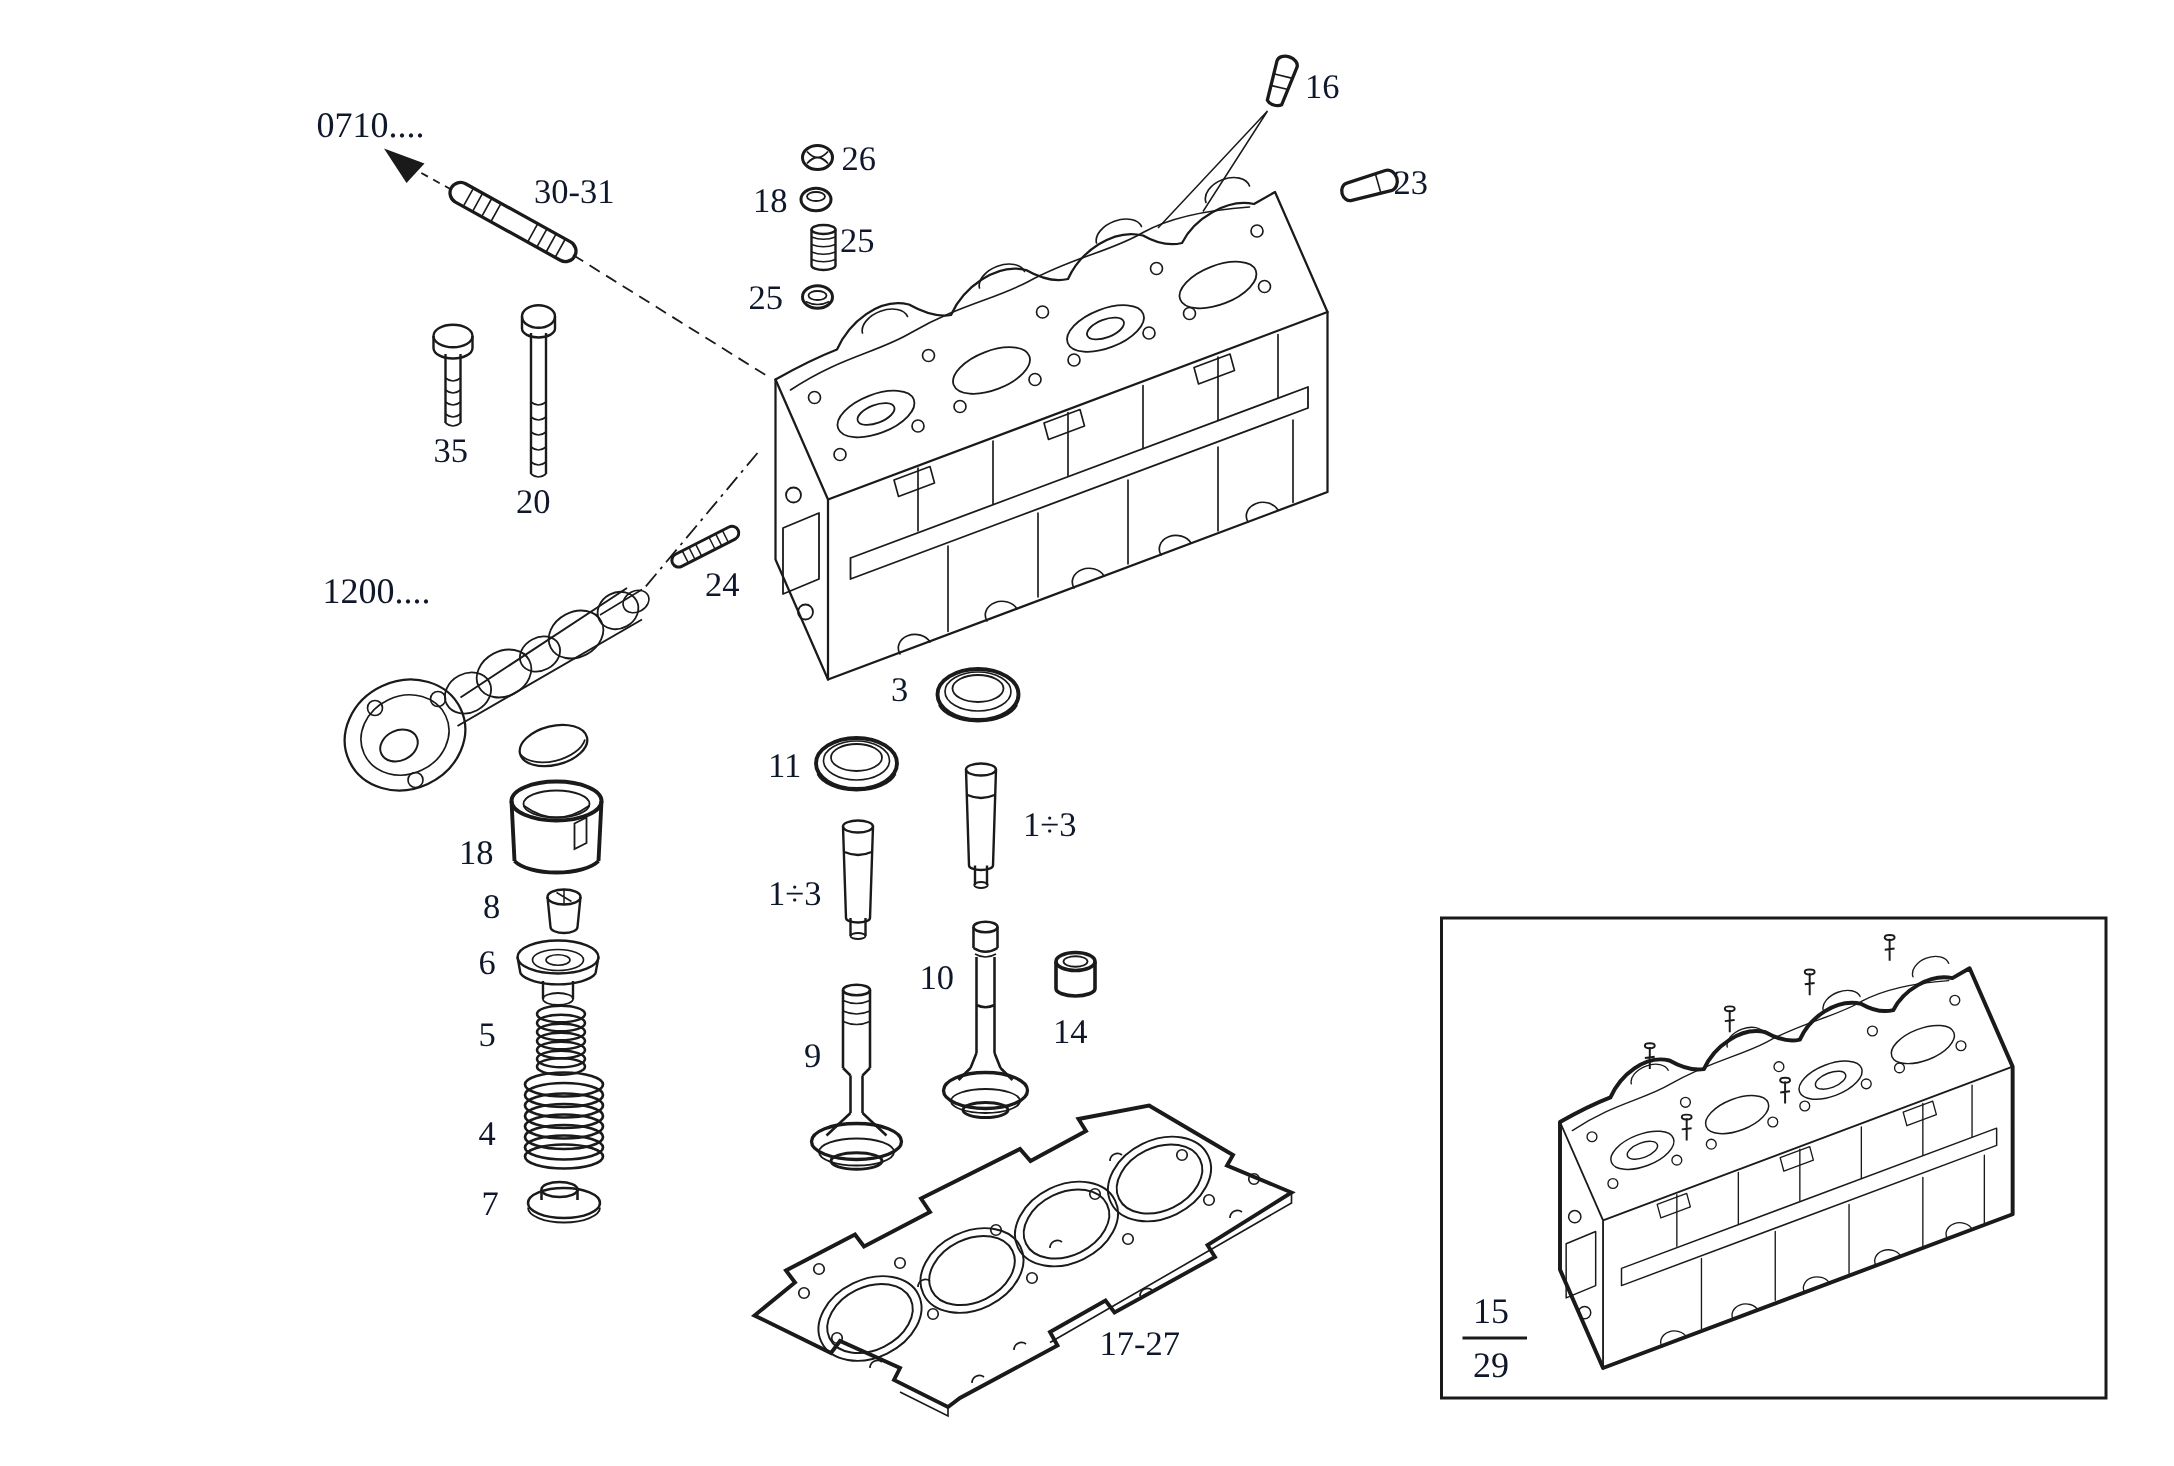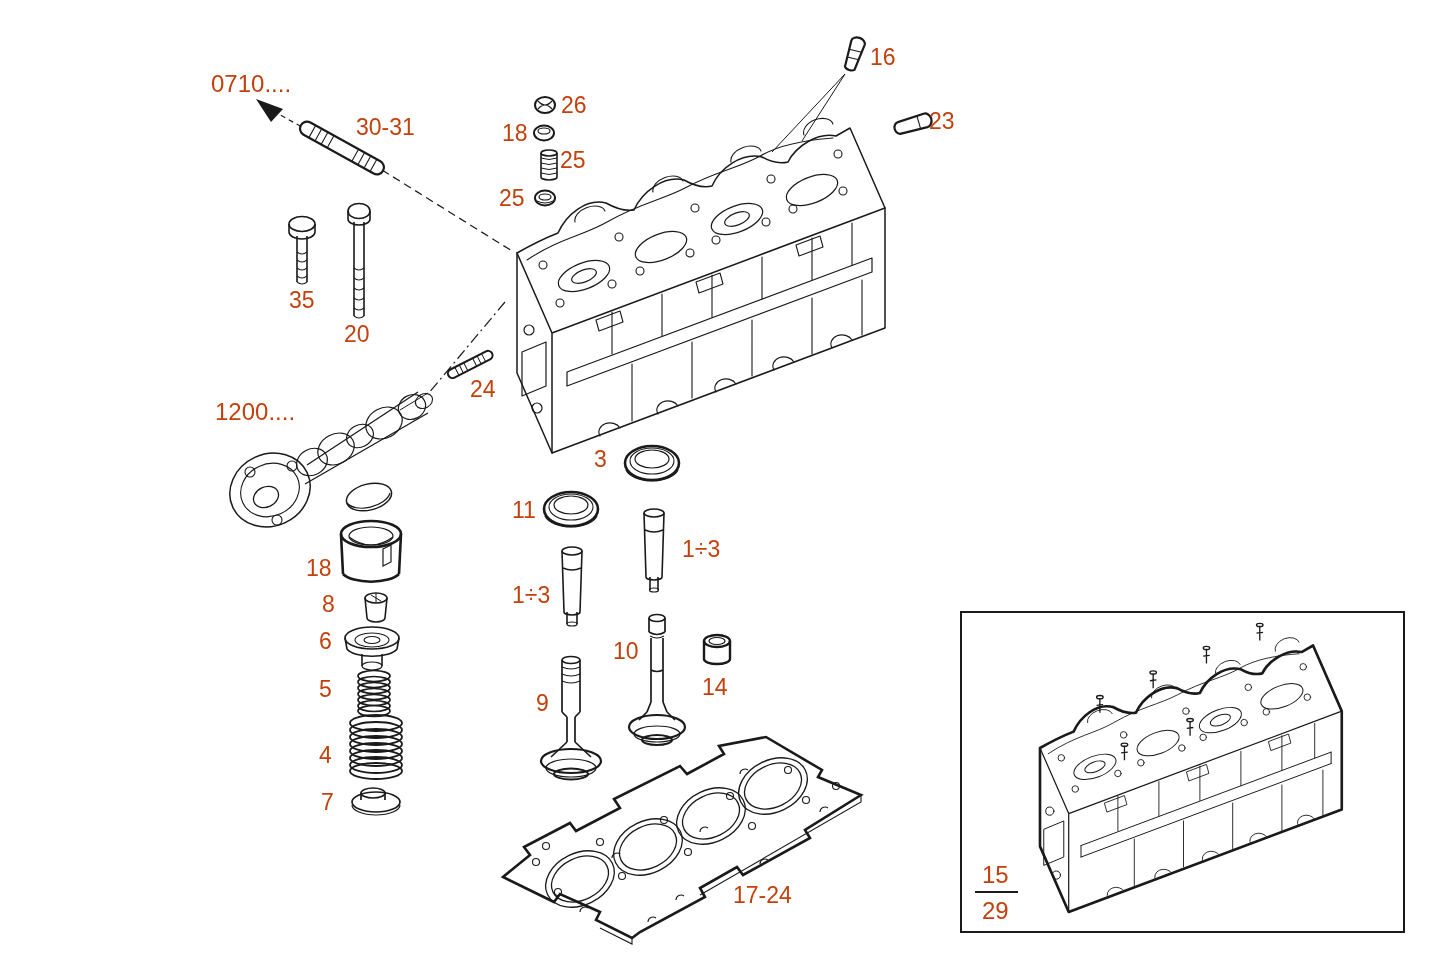--- a/index.html
+++ b/index.html
@@ -1,20 +1,20 @@
 <!DOCTYPE html>
 <html><head>
 <meta charset="utf-8">
 <style>
   html,body{margin:0;padding:0;background:#fff;}
   .stage{position:relative;width:1449px;height:977px;background:#fff;overflow:hidden;
          font-family:"Liberation Sans",sans-serif;}
   .stage svg{position:absolute;left:0;top:0;}
-  .lbl{position:absolute;font-size:23px;line-height:1.1;color:#c2410c;white-space:nowrap;
-       font-family:Liberation Sans, sans-serif;}
+  .lbl{position:absolute;font-size:23px;line-height:1.1;color:#0f172a;white-space:nowrap;
+       font-family:Liberation Serif, serif;}
   .lbl.big{font-size:24px;}
 </style>
 </head>
 <body>
 
 <div class="stage">
 
 <svg width="1449" height="977" viewBox="0 0 1449 977">
   <defs>
     <g id="cylhead" fill="none" stroke="#1a1a1a" stroke-width="1.5" stroke-linejoin="round" stroke-linecap="round">
@@ -331,31 +331,31 @@
 <div class="lbl" style="left:356px;top:115px">30-31</div>
 <div class="lbl" style="left:561px;top:93px">26</div>
 <div class="lbl" style="left:502px;top:121px">18</div>
 <div class="lbl" style="left:560px;top:148px">25</div>
 <div class="lbl" style="left:499px;top:186px">25</div>
 <div class="lbl" style="left:870px;top:45px">16</div>
 <div class="lbl" style="left:929px;top:109px">23</div>
 <div class="lbl" style="left:289px;top:288px">35</div>
 <div class="lbl" style="left:344px;top:322px">20</div>
 <div class="lbl" style="left:470px;top:377px">24</div>
-<div class="lbl big" style="left:215px;top:399px">1200....</div>
+<div class="lbl big" style="left:215px;top:382px">1200....</div>
 <div class="lbl" style="left:594px;top:447px">3</div>
 <div class="lbl" style="left:512px;top:498px">11</div>
 <div class="lbl" style="left:512px;top:583px">1÷3</div>
 <div class="lbl" style="left:682px;top:537px">1÷3</div>
 <div class="lbl" style="left:306px;top:556px">18</div>
 <div class="lbl" style="left:322px;top:592px">8</div>
 <div class="lbl" style="left:319px;top:629px">6</div>
 <div class="lbl" style="left:319px;top:677px">5</div>
 <div class="lbl" style="left:319px;top:743px">4</div>
 <div class="lbl" style="left:321px;top:790px">7</div>
 <div class="lbl" style="left:536px;top:691px">9</div>
 <div class="lbl" style="left:613px;top:639px">10</div>
 <div class="lbl" style="left:702px;top:675px">14</div>
-<div class="lbl" style="left:733px;top:883px">17-24</div>
+<div class="lbl" style="left:733px;top:883px">17-27</div>
 <div class="lbl big" style="left:982px;top:862px">15</div>
 <div class="lbl big" style="left:982px;top:898px">29</div>
 
 </div>
 
 </body></html>

